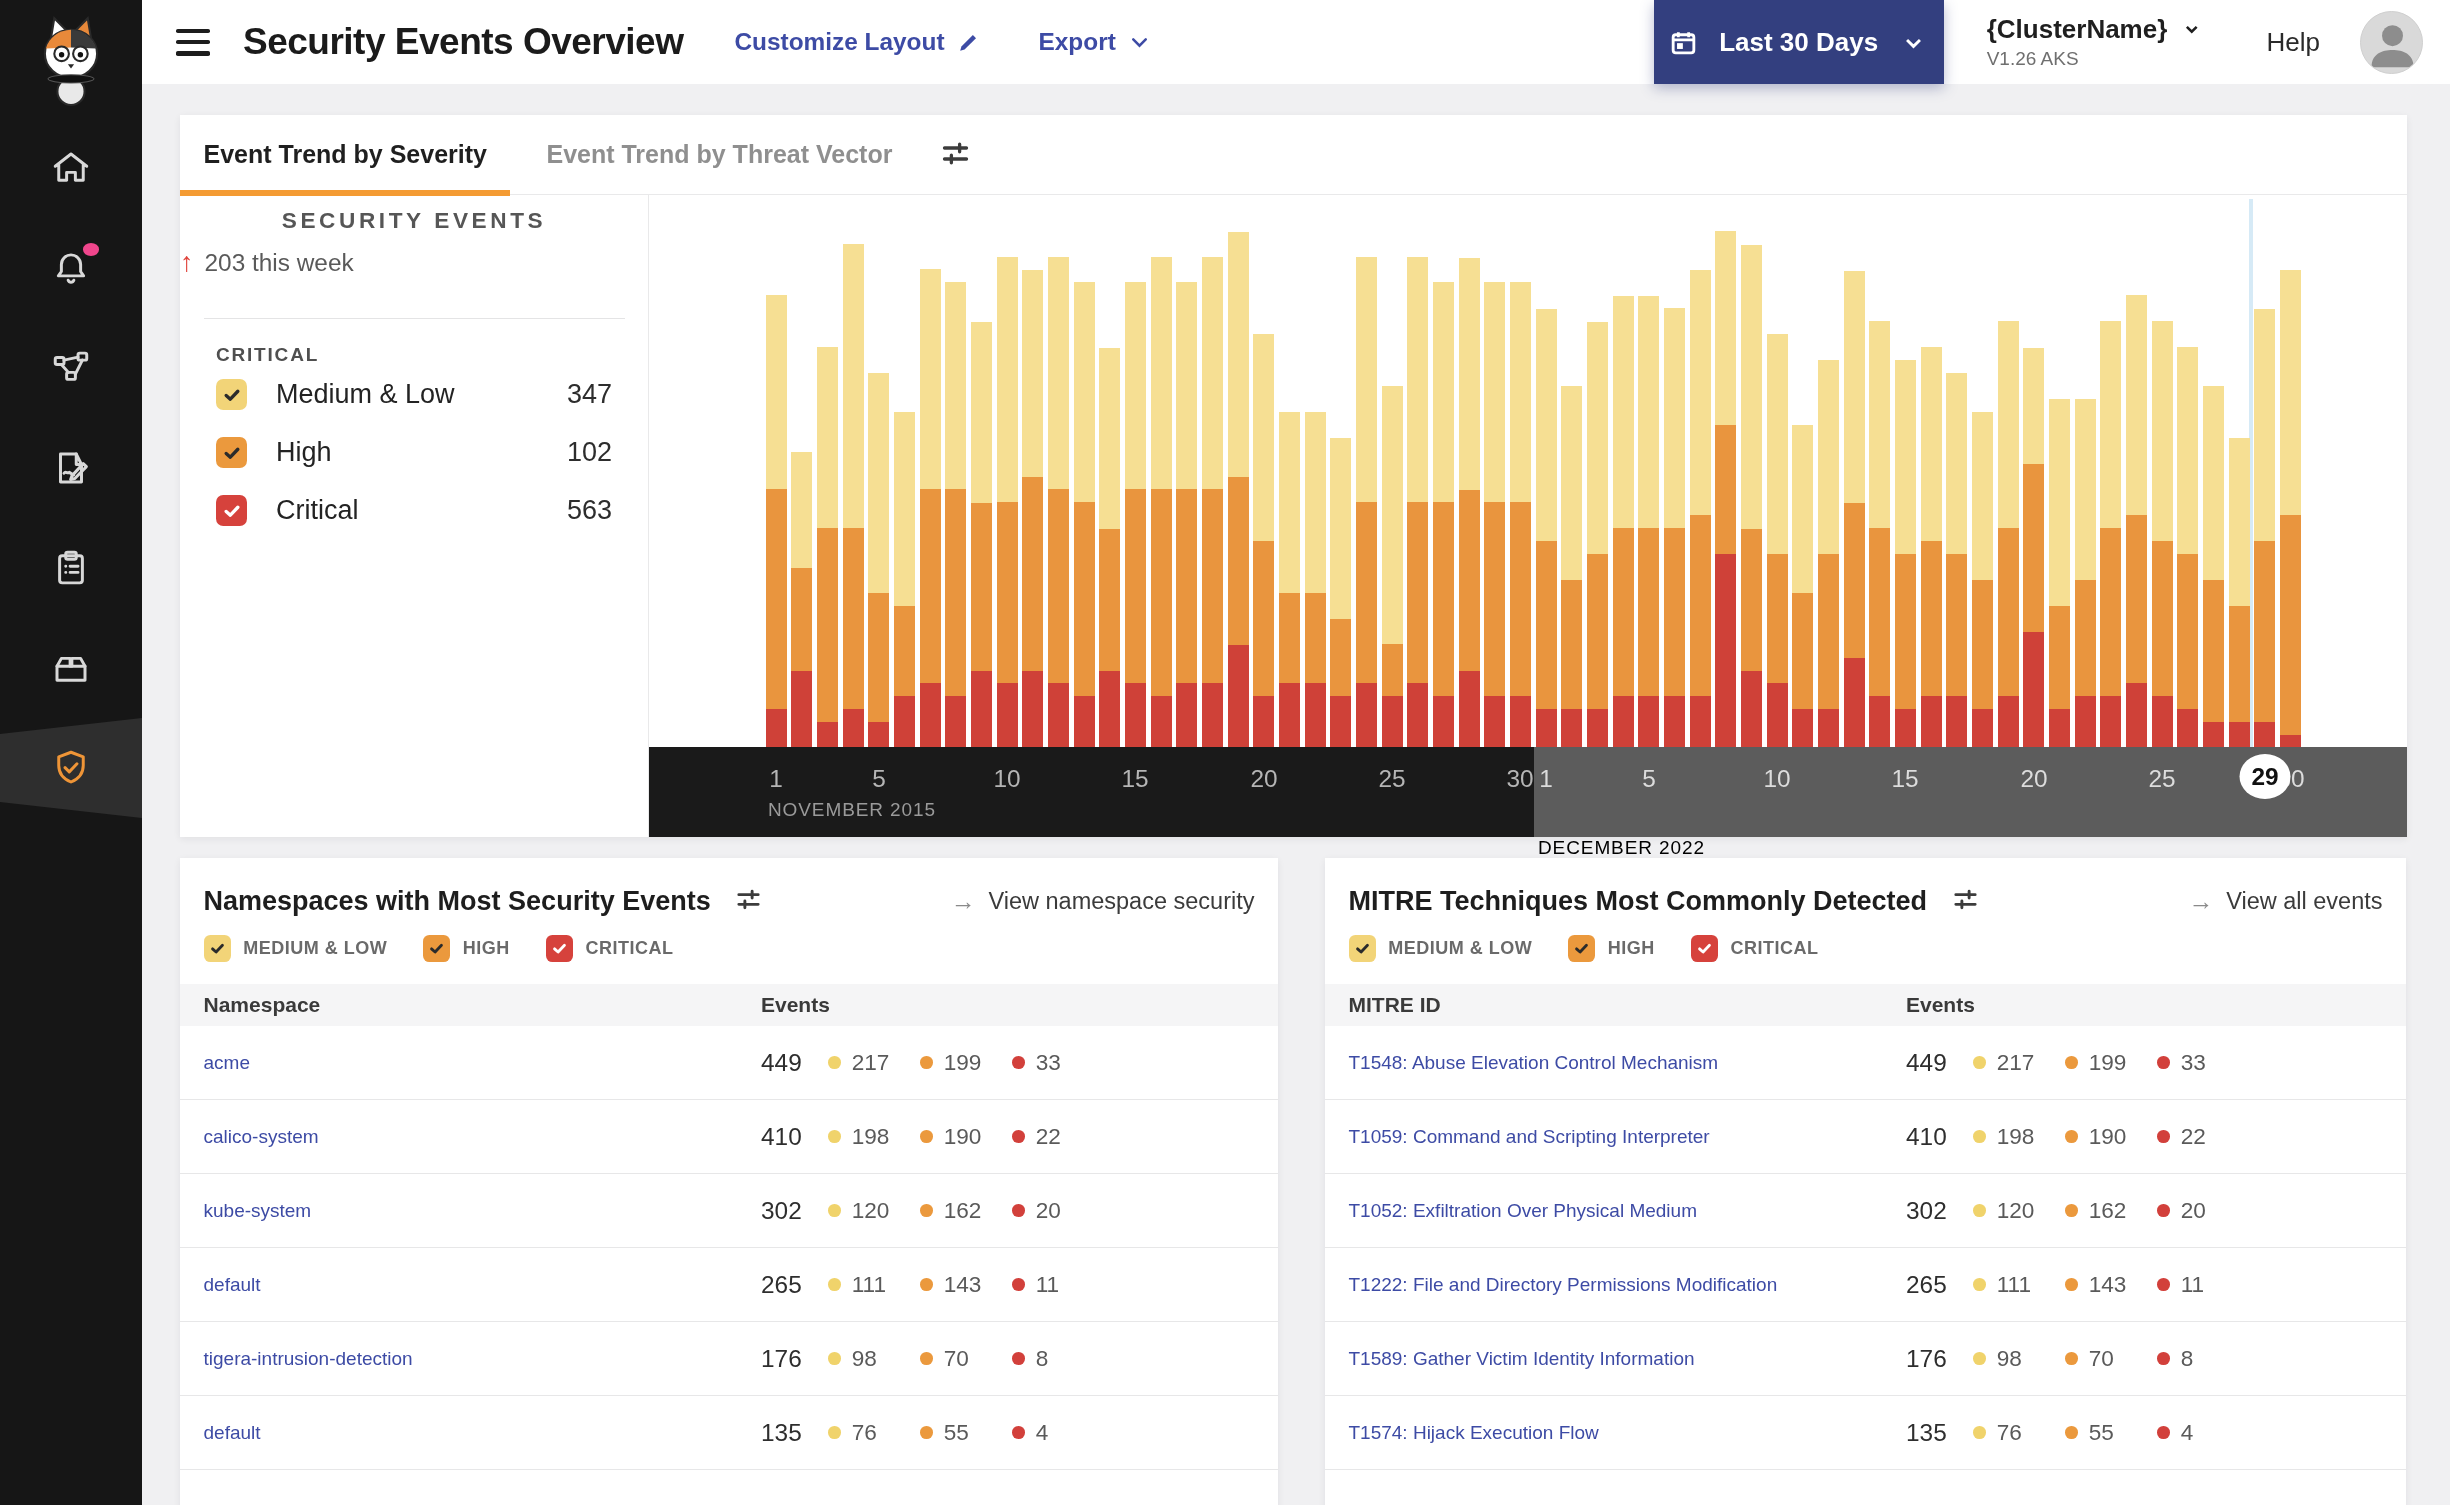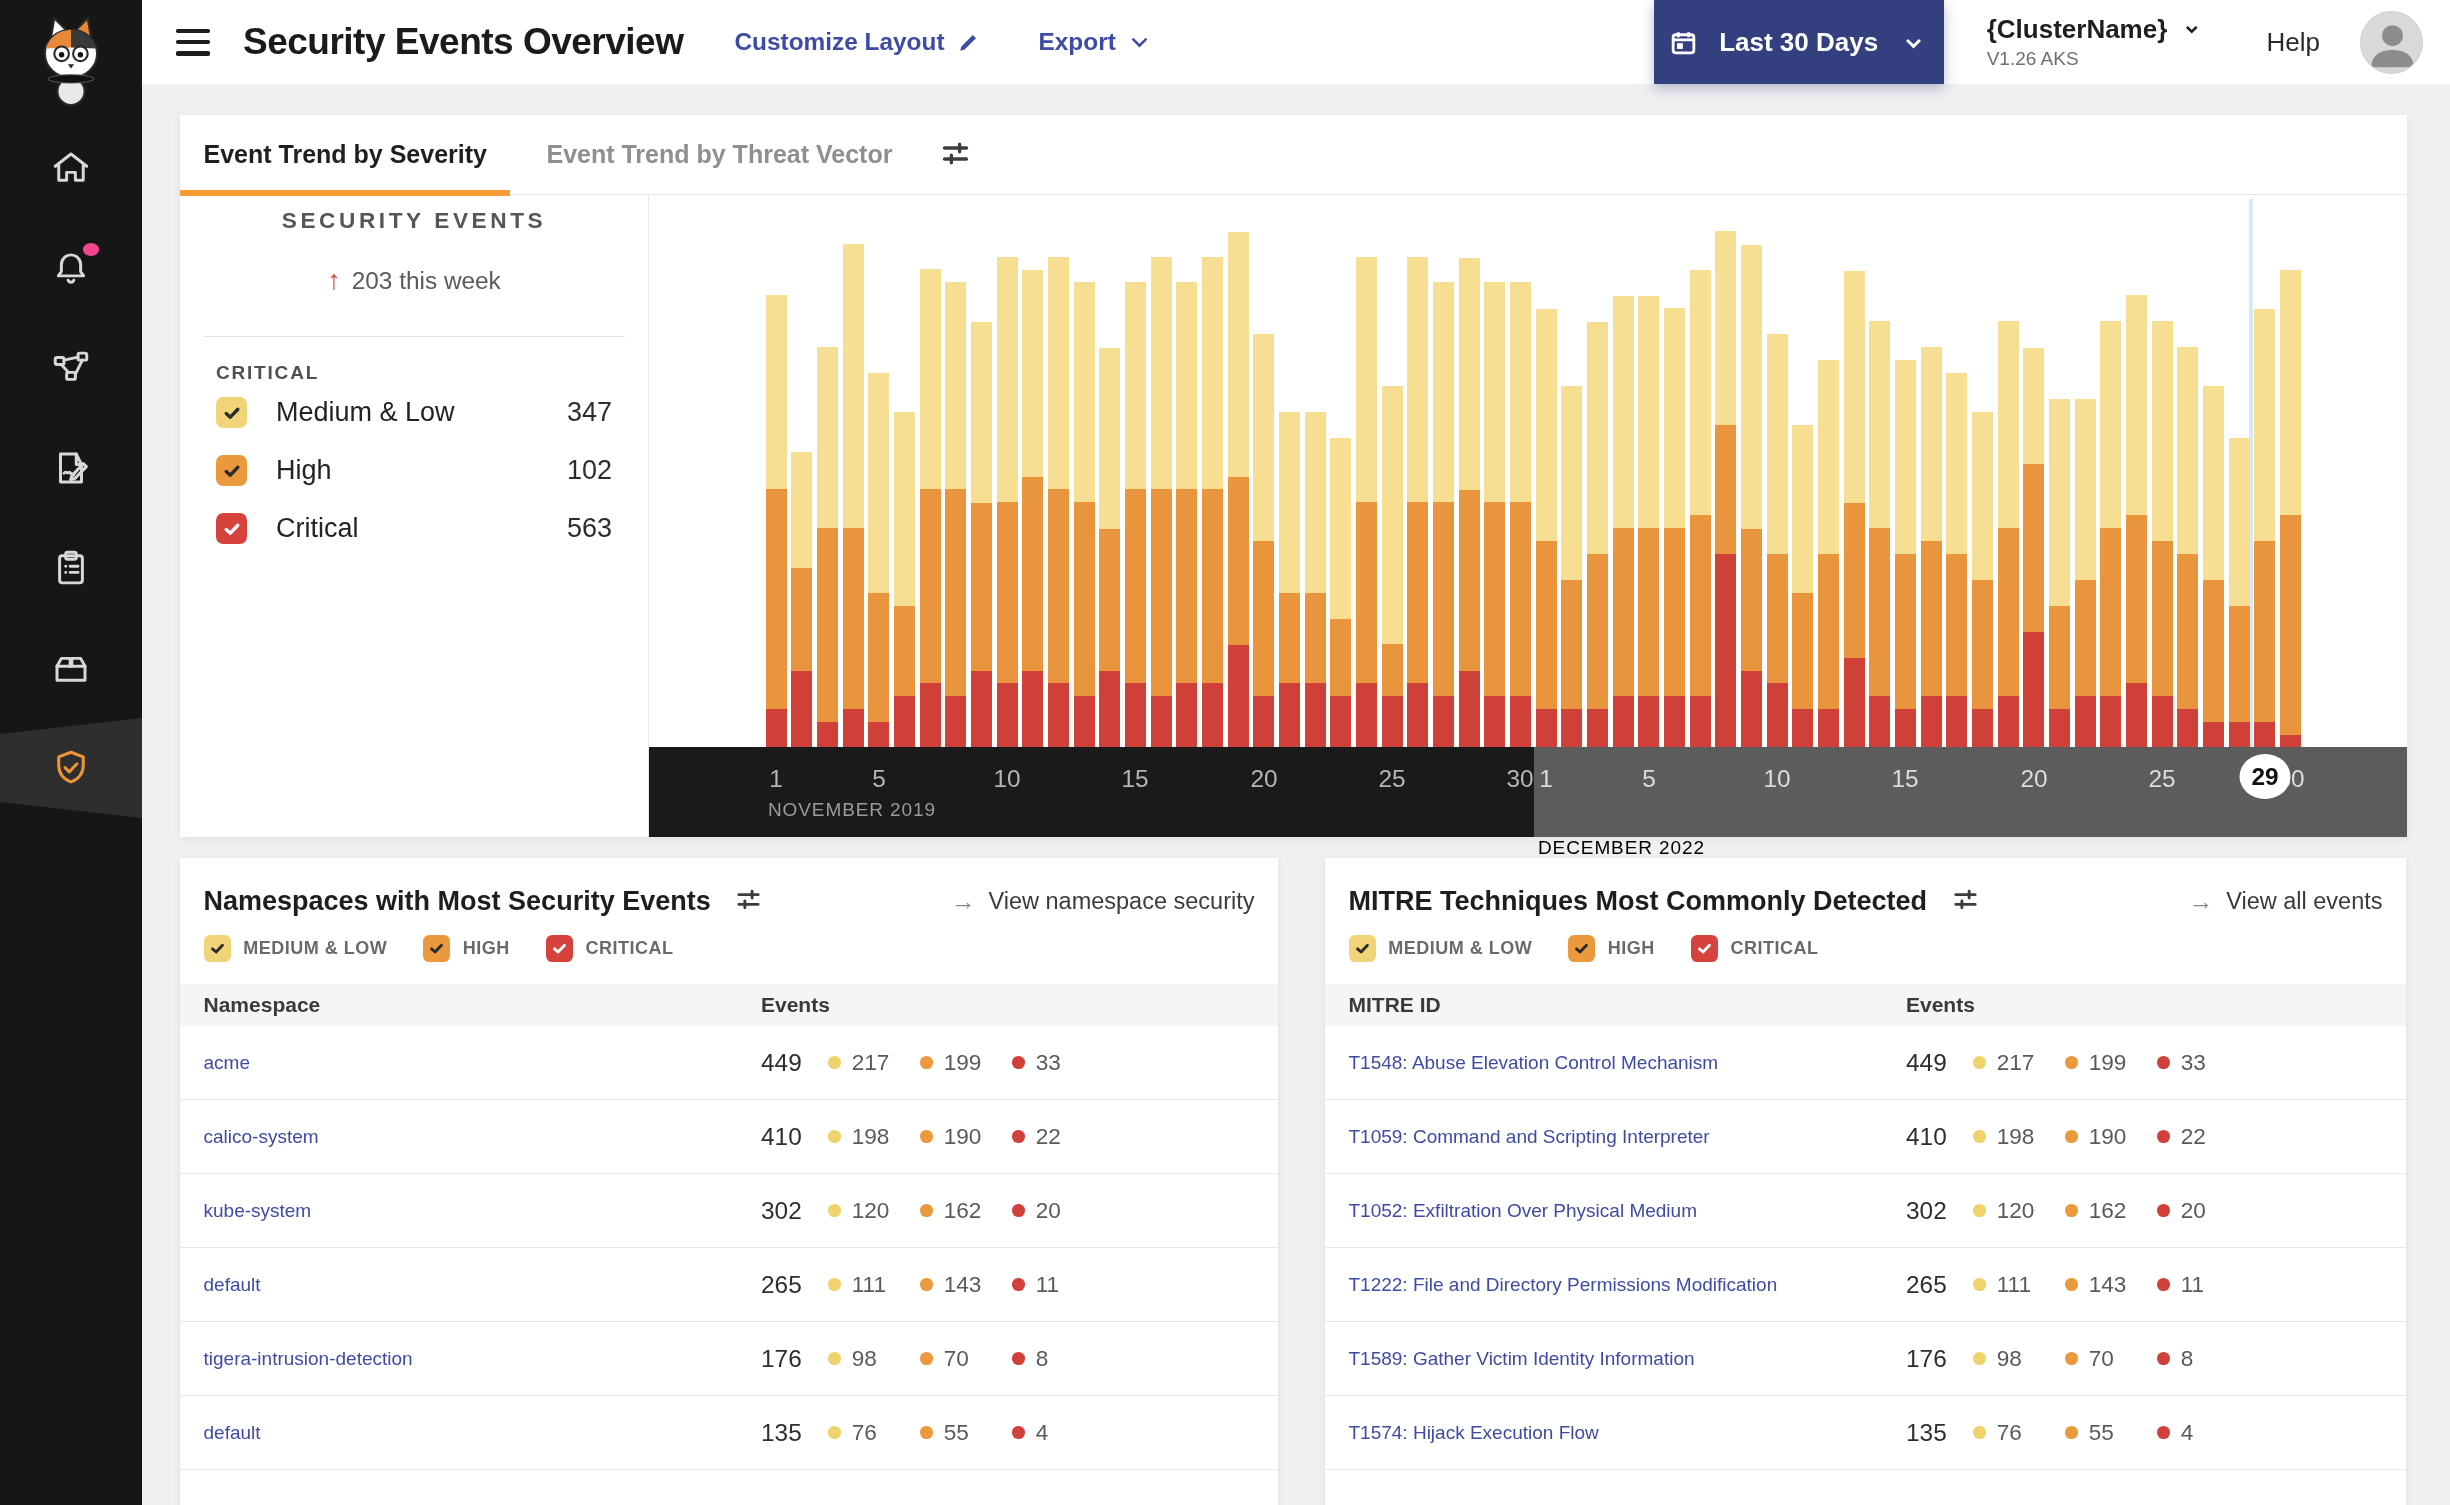--- a/index.html
+++ b/index.html
@@ -43,21 +43,21 @@
   .tab { font-size:25px; font-weight:bold; cursor:pointer; position:relative; height:80px; display:flex; align-items:center; }
   .tab1 { padding:0 23.5px; color:#1f1f1f; }
   .tab1::after { content:""; position:absolute; left:0; right:0; bottom:-1.8px; height:6.3px; background:#f49b33; }
   .tab2 { margin-left:36px; color:#8f8f8f; }
   .sliders { margin-left:47px; cursor:pointer; }
   .sliders svg { width:33px; height:33px; stroke:#3c3c3c; stroke-width:2.4; fill:none; stroke-linecap:round; }
 
   .stats { position:absolute; left:0; top:80px; width:469px; height:642px; border-right:1.8px solid #e9e9ea; }
   .big-number { margin-top:56px; text-align:center; font-size:110px; font-weight:800; color:#242424; letter-spacing:-3.6px; }
   .big-label { text-align:center; font-size:22.6px; font-weight:bold; color:#565656; letter-spacing:3.6px; margin-top:12.7px; }
-  .delta { text-align:center; margin-top:31px; font-size:24.4px; color:#5a5a5a; }
+  .delta { margin-top:13px; font-size:24.4px; color:#5a5a5a; }
   .delta .arrow { color:#e0443c; font-weight:bold; font-size:27px; margin-right:11px; }
   .stats-divider { margin:40px 23.5px 0 23.5px; border-top:1.8px solid #e4e4e5; }
   .showing-label { margin:25px 0 0 36px; font-size:19px; font-weight:bold; color:#4f4f4f; letter-spacing:1.8px; }
   .show-row { display:flex; align-items:center; margin:0 36px; height:58px; }
   .show-row .cb { flex:0 0 auto; }
   .show-row .lbl { margin-left:29px; font-size:27px; color:#232323; }
   .show-row .cnt { margin-left:auto; font-size:27px; color:#2d2d2d; }
 
   .cb { width:31px; height:31px; border-radius:7.2px; display:flex; align-items:center; justify-content:center; cursor:pointer; }
   .cb svg { width:20px; height:20px; fill:none; stroke-width:4; stroke-linecap:round; stroke-linejoin:round; }
@@ -577,21 +577,21 @@
     <div class="axis" id="axis">
       <div class="axis-band band-nov"></div>
       <div class="axis-band band-dec"></div>
     <div class="tick nov" style="left: 127px;">1</div>
         <div class="tick nov" style="left: 230px;">5</div>
         <div class="tick nov" style="left: 358px;">10</div>
         <div class="tick nov" style="left: 486px;">15</div>
         <div class="tick nov" style="left: 615px;">20</div>
         <div class="tick nov" style="left: 743px;">25</div>
         <div class="tick nov" style="left: 871px;">30</div>
-        <div class="month-label nov" style="left: 119px;">NOVEMBER 2019</div>
+        <div class="month-label nov" style="left: 119px;">NOVEMBER 2015</div>
         <div class="tick dec" style="left: 897px;">1</div>
         <div class="tick dec" style="left: 1000px;">5</div>
         <div class="tick dec" style="left: 1128px;">10</div>
         <div class="tick dec" style="left: 1256px;">15</div>
         <div class="tick dec" style="left: 1385px;">20</div>
         <div class="tick dec" style="left: 1513px;">25</div>
         <div class="tick dec" style="left: 1642px;">30</div>
         <div class="month-label dec" style="left: 889px;">DECEMBER 2022</div>
         <div class="day-circle" style="left: 1616px;">29</div>
       </div>

